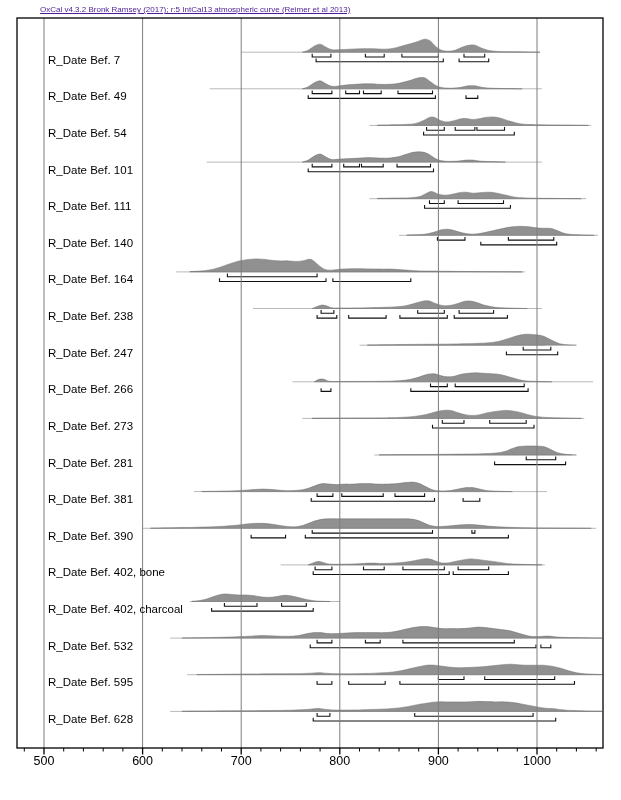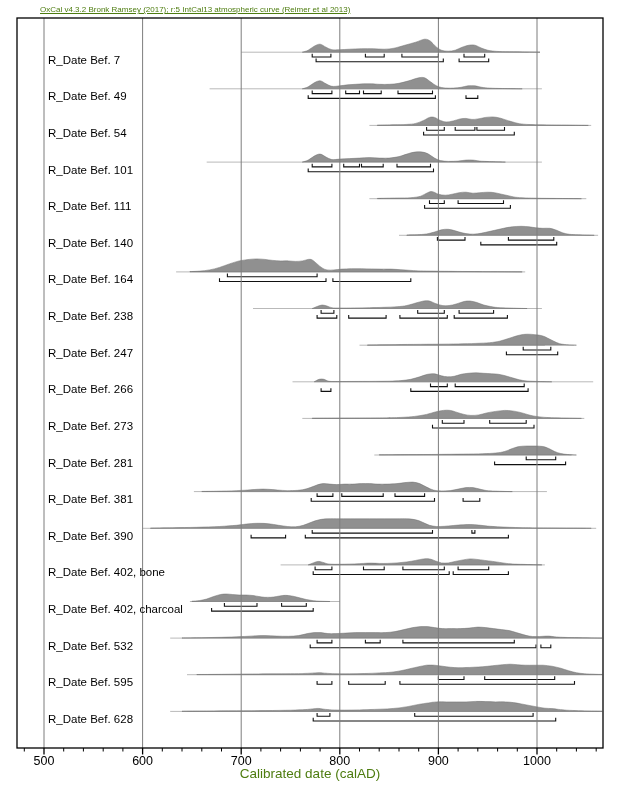--- a/index.html
+++ b/index.html
@@ -1,17 +1,17 @@
 <!DOCTYPE html>
 <html><head>
 <meta charset="utf-8">
 <style>
   html,body{margin:0;padding:0;background:#ffffff;}
   .page{position:relative;width:621px;height:795px;background:#ffffff;overflow:hidden;
-        font-family:"Liberation Sans",sans-serif;color:#4d7c0f;}
+        font-family:"Liberation Sans",sans-serif;color:#4c1d95;}
   .oxcal-header{position:absolute;left:40px;top:5px;font-size:8px;letter-spacing:0;
         text-decoration:underline;white-space:nowrap;}
   svg{position:absolute;left:0;top:0;}
   .x-axis-title{position:absolute;left:17px;top:766px;width:586px;text-align:center;
         font-size:13.5px;}
 </style>
 </head>
 <body>
 
 <div class="page">
@@ -190,14 +190,13 @@
       <text x="48" y="429.9" font-size="11.5" fill="#000000" font-family="&quot;Liberation Sans&quot;, sans-serif">R_Date Bef. 273</text>
       <text x="48" y="466.5" font-size="11.5" fill="#000000" font-family="&quot;Liberation Sans&quot;, sans-serif">R_Date Bef. 281</text>
       <text x="48" y="503.1" font-size="11.5" fill="#000000" font-family="&quot;Liberation Sans&quot;, sans-serif">R_Date Bef. 381</text>
       <text x="48" y="539.8" font-size="11.5" fill="#000000" font-family="&quot;Liberation Sans&quot;, sans-serif">R_Date Bef. 390</text>
       <text x="48" y="576.4" font-size="11.5" fill="#000000" font-family="&quot;Liberation Sans&quot;, sans-serif">R_Date Bef. 402, bone</text>
       <text x="48" y="613.0" font-size="11.5" fill="#000000" font-family="&quot;Liberation Sans&quot;, sans-serif">R_Date Bef. 402, charcoal</text>
       <text x="48" y="649.6" font-size="11.5" fill="#000000" font-family="&quot;Liberation Sans&quot;, sans-serif">R_Date Bef. 532</text>
       <text x="48" y="686.2" font-size="11.5" fill="#000000" font-family="&quot;Liberation Sans&quot;, sans-serif">R_Date Bef. 595</text>
       <text x="48" y="722.9" font-size="11.5" fill="#000000" font-family="&quot;Liberation Sans&quot;, sans-serif">R_Date Bef. 628</text>
     </svg>
-  <div class="x-axis-title">Calibrated date (calAD)</div>
 </div>
 
 </body></html>

